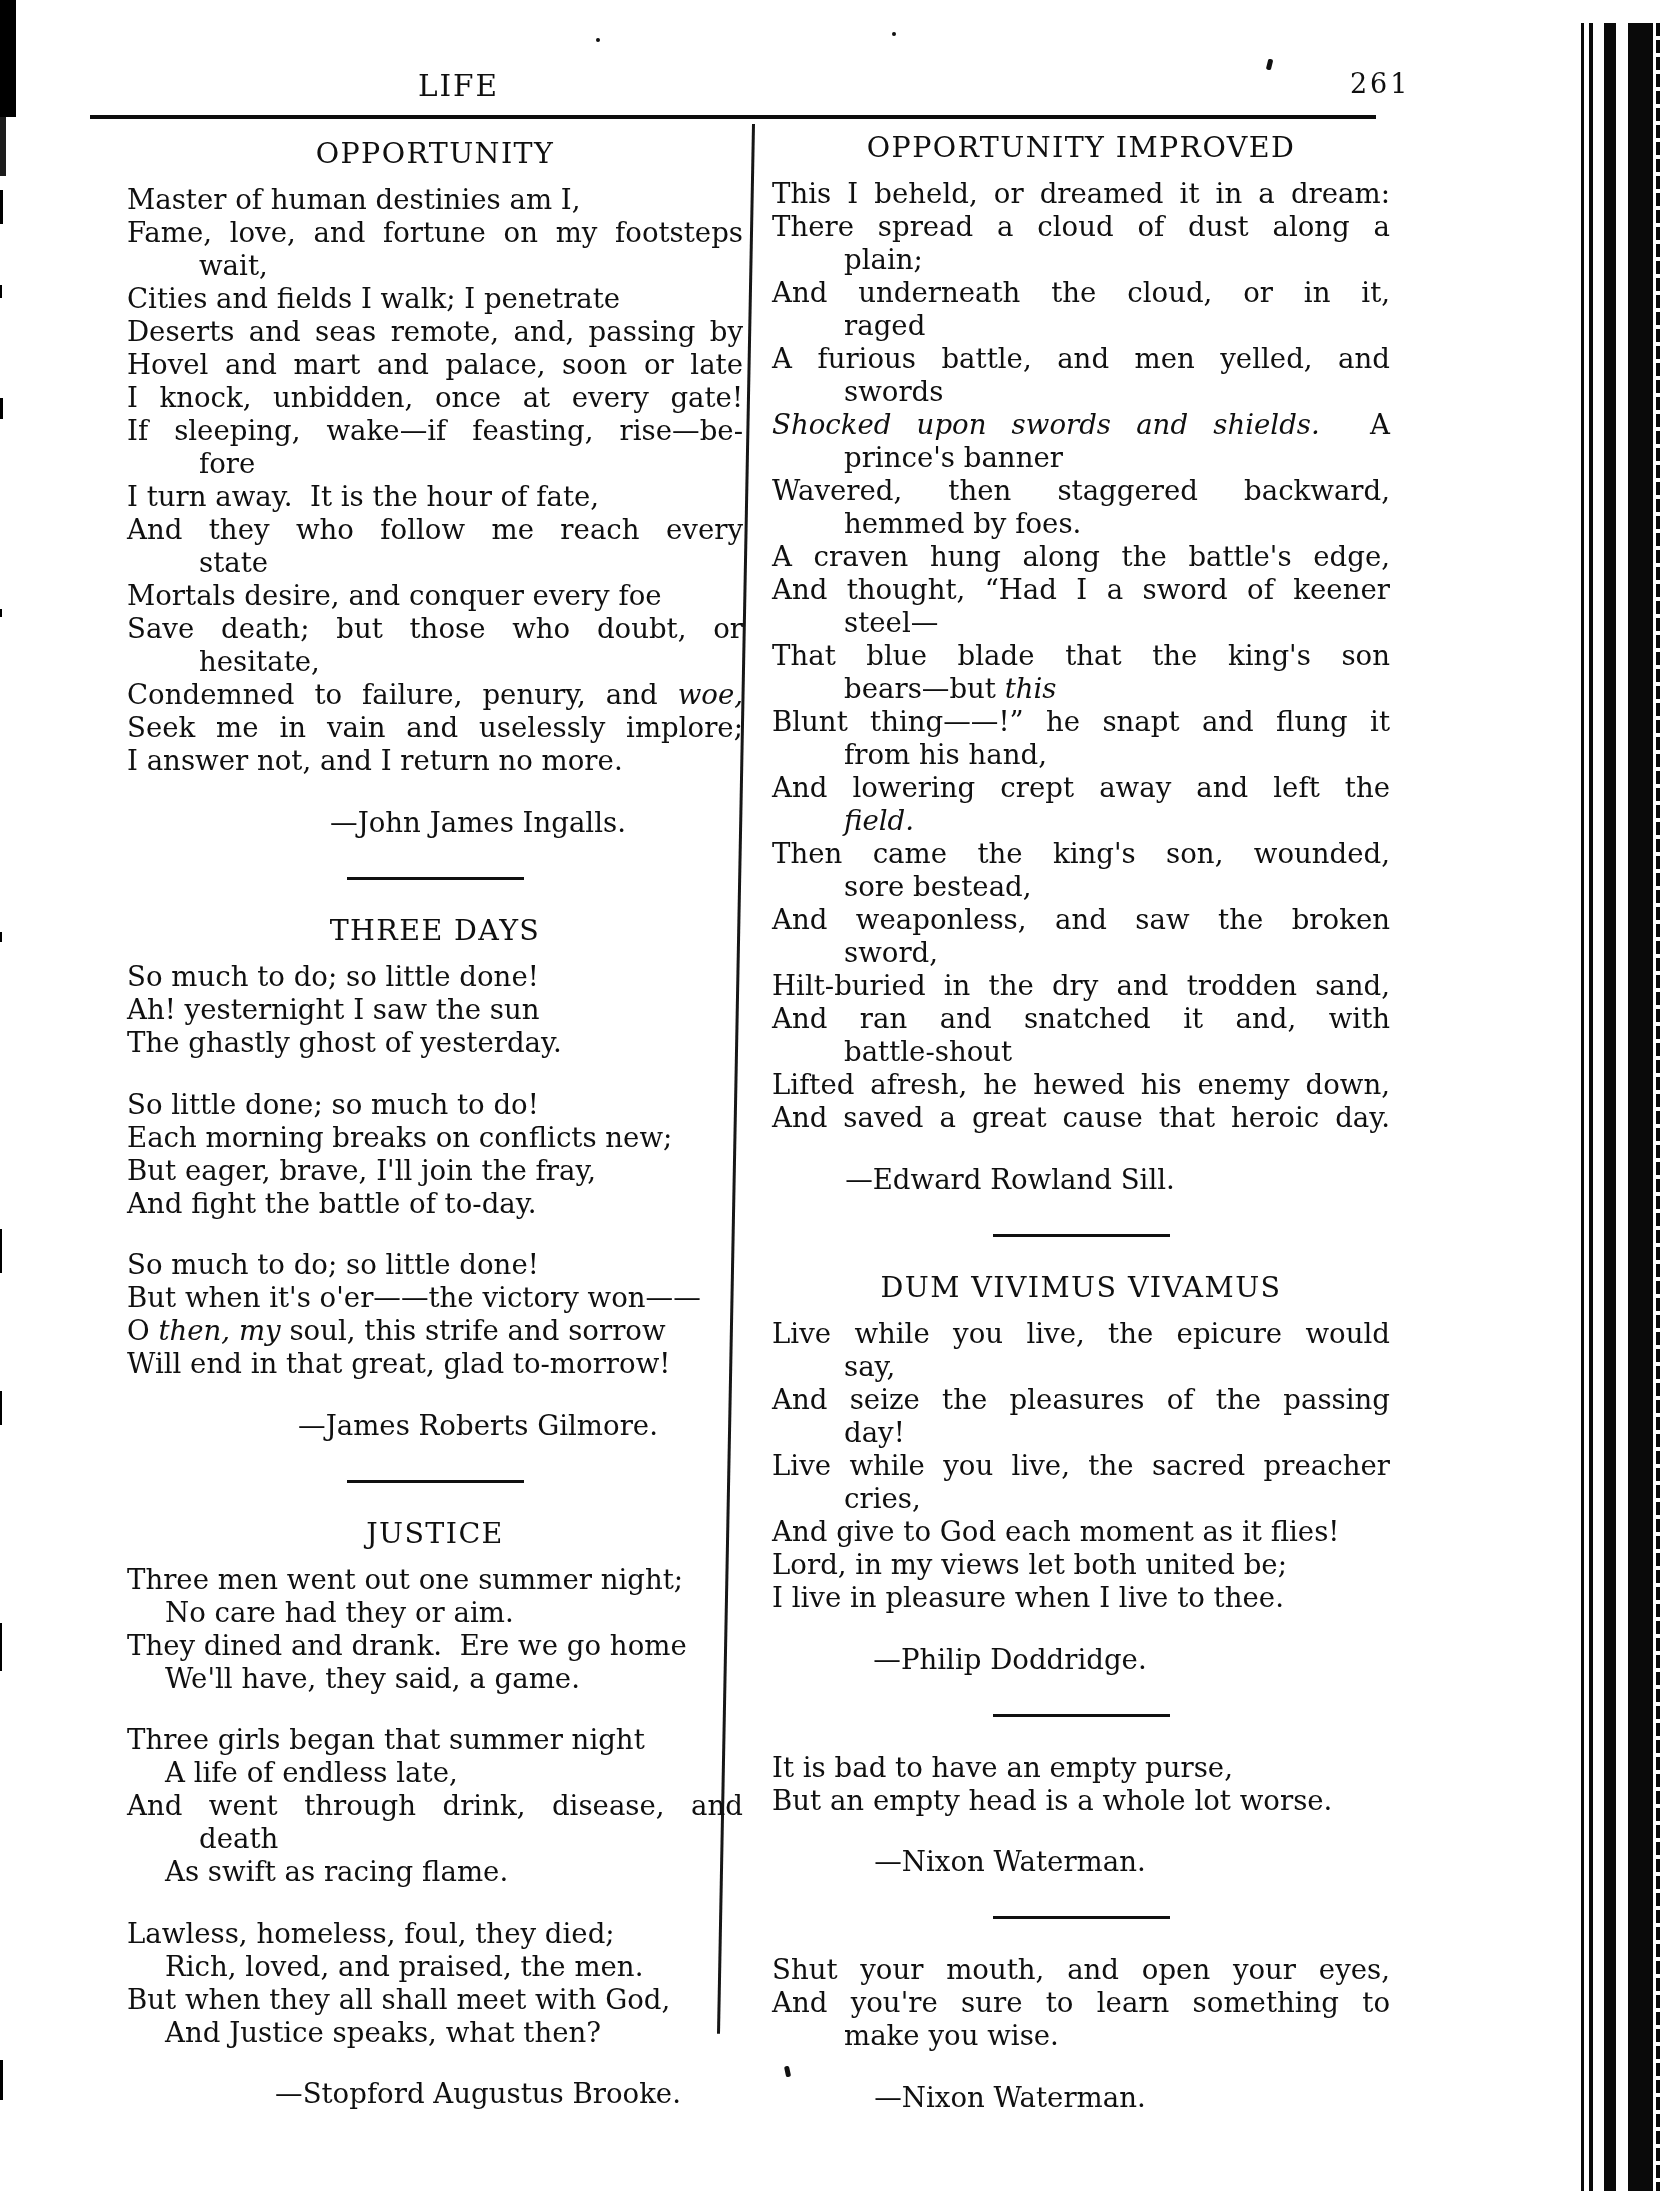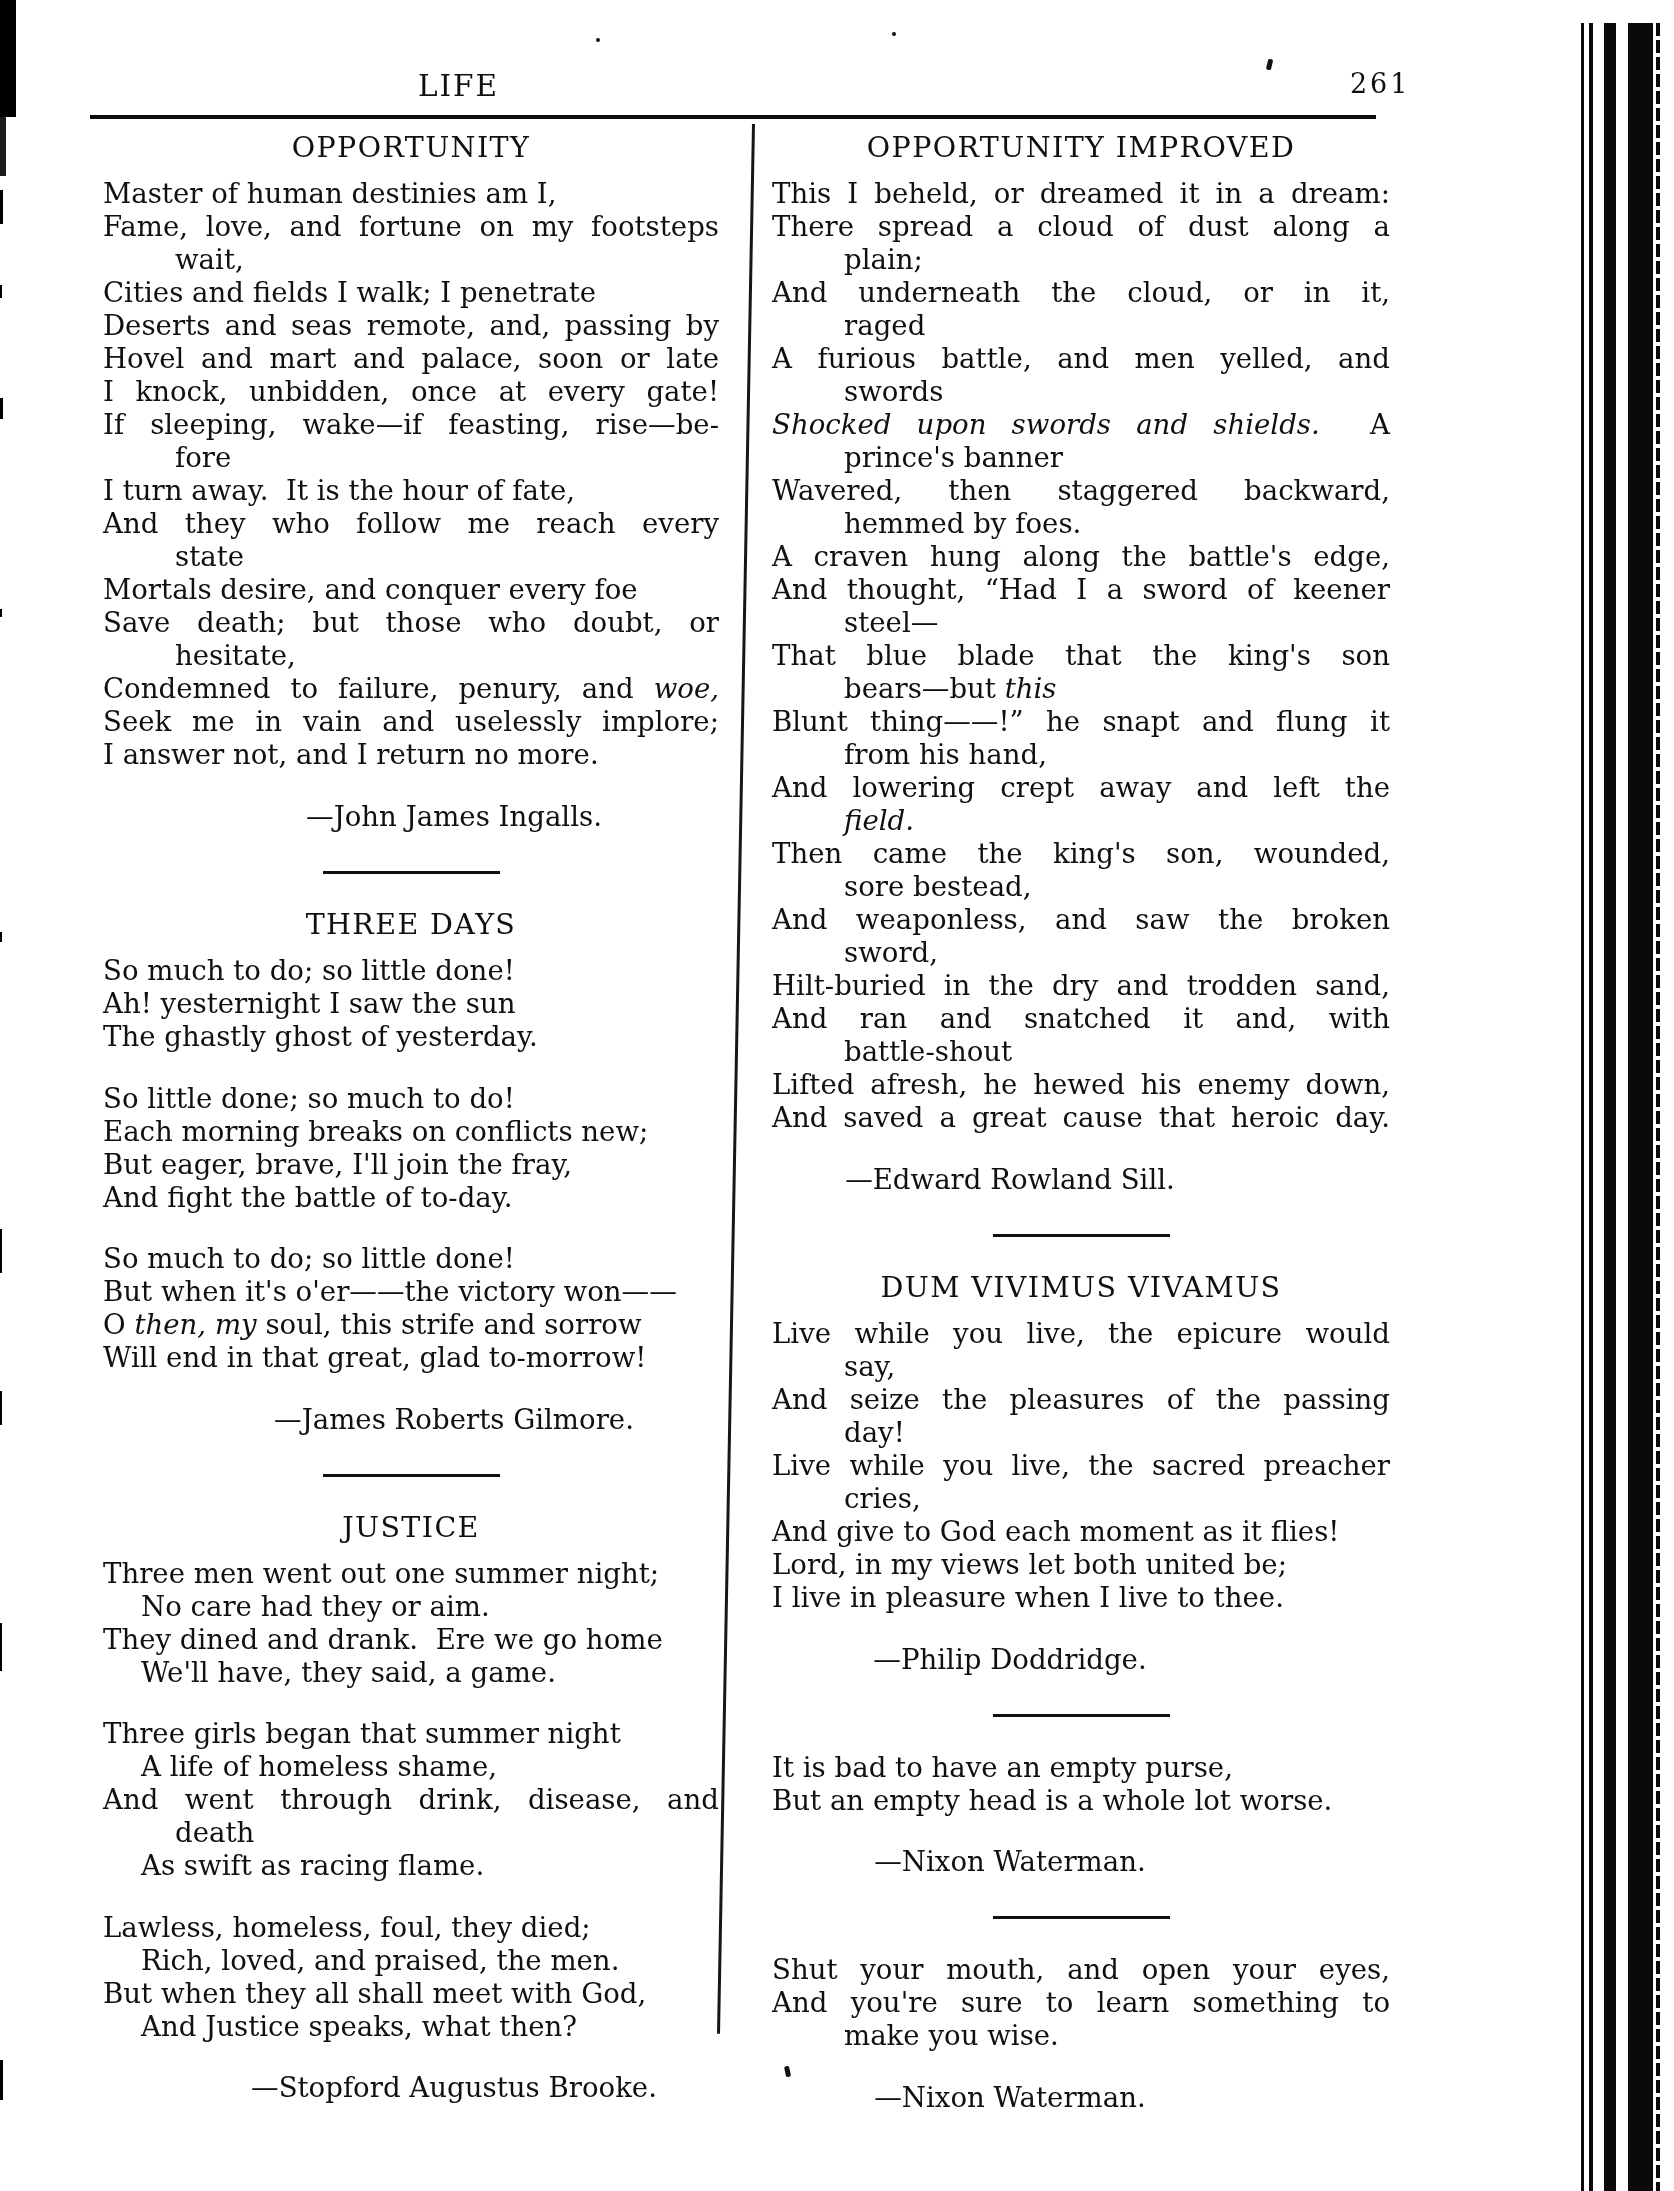--- a/index.html
+++ b/index.html
@@ -16,21 +16,21 @@
   .page-number{
     position:absolute;left:1311px;top:70px;font-size:27px;letter-spacing:2.9px;line-height:1;margin-left:39px;
   }
   .header-rule{position:absolute;left:90px;top:115px;width:1286px;height:3.8px;background:#0d0d0d;}
   .col-rule{
     position:absolute;left:752px;top:124px;width:2.9px;height:1910px;background:#161616;
     transform:rotate(1.05deg);transform-origin:top center;
   }
   
   .column{position:absolute;top:131px;font-size:27.6px;line-height:33px;}
-  .column.left{left:103px;width:616px;}
+  .column.left{left:127px;width:616px;margin-top:6px;}
   .column.right{left:772px;width:618px;}
   .poem-title{
     font-size:28.5px;letter-spacing:1.4px;text-align:center;margin:0 0 13.3px;
     line-height:33px;white-space:pre;
   }
   .stanza{margin:0 0 28.5px;}
   .poem .stanza:last-of-type{margin-bottom:0;}
   .line{white-space:pre-wrap;}
   .line.i1{padding-left:38px;}
   .line.i2{padding-left:72px;}
@@ -104,21 +104,21 @@
     <div class="poem">
       <div class="poem-title">JUSTICE</div>
       <div class="stanza">
         <div class="line">Three men went out one summer night;</div>
         <div class="line i1">No care had they or aim.</div>
         <div class="line">They dined and drank.  Ere we go home</div>
         <div class="line i1">We'll have, they said, a game.</div>
       </div>
       <div class="stanza">
         <div class="line">Three girls began that summer night</div>
-        <div class="line i1">A life of homeless shame,</div>
+        <div class="line i1">A life of endless late,</div>
         <div class="line j">And went through drink, disease, and</div>
         <div class="line i2">death</div>
         <div class="line i1">As swift as racing flame.</div>
       </div>
       <div class="stanza">
         <div class="line">Lawless, homeless, foul, they died;</div>
         <div class="line i1">Rich, loved, and praised, the men.</div>
         <div class="line">But when they all shall meet with God,</div>
         <div class="line i1">And Justice speaks, what then?</div>
       </div>

